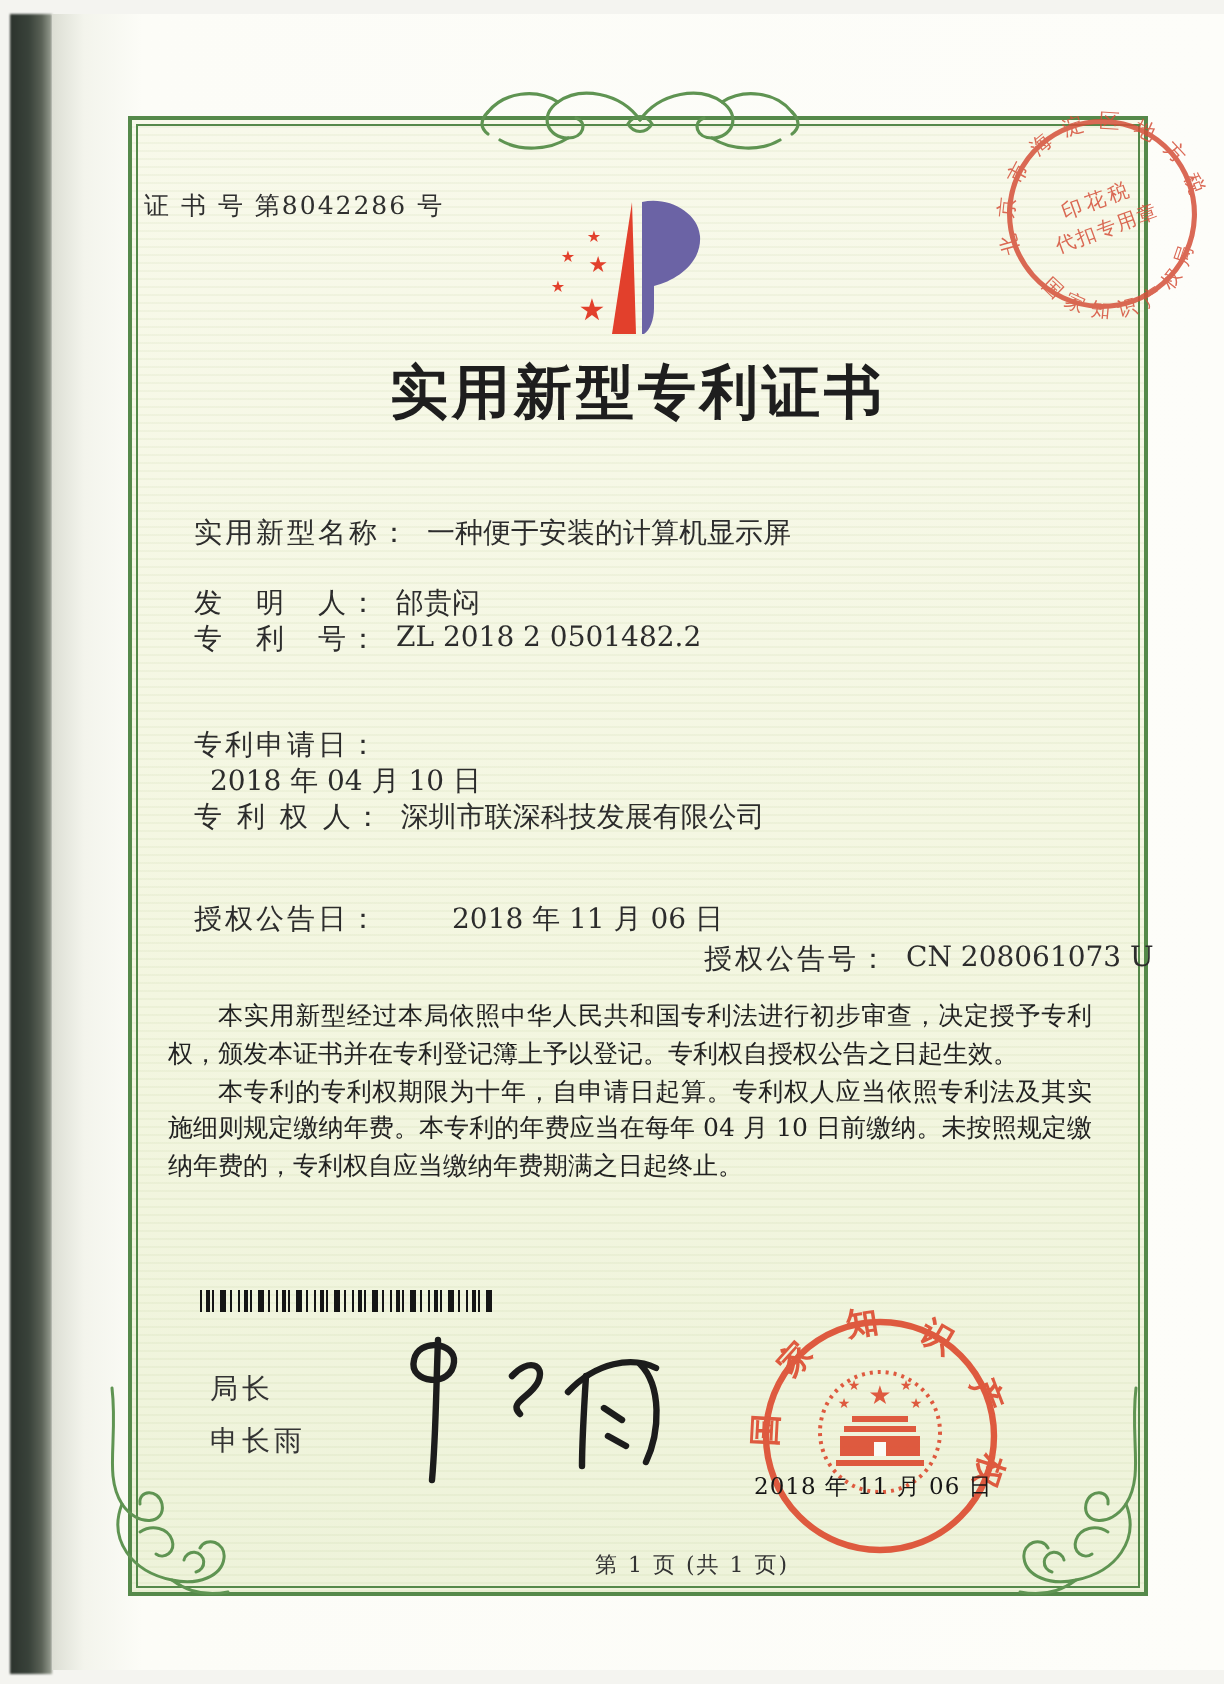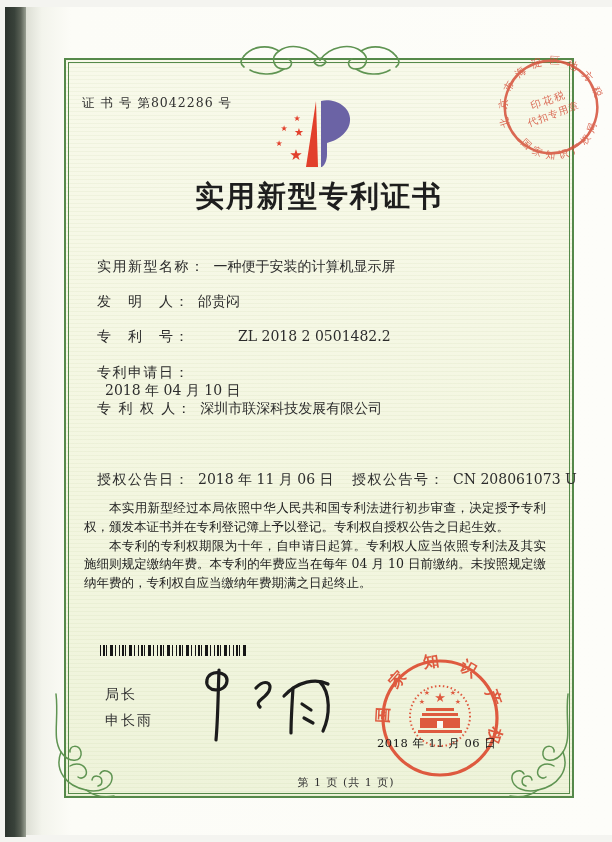--- a/index.html
+++ b/index.html
@@ -13,21 +13,21 @@
          background:linear-gradient(90deg,#dcded4 0px,#f3f4ec 16px,#fcfcf7 45px,#fdfdf9 100%);}
   
   .frame{position:absolute;left:64px;top:58px;width:506px;height:736px;z-index:2;
          border:2px solid #55894a;
          background:
            repeating-linear-gradient(0deg,rgba(150,175,105,.08) 0 1px,rgba(255,255,255,0) 1px 4px),
            linear-gradient(180deg,#f8f9ea 0%,#f3f6e0 60%,#eef3da 100%);}
   .frame::before{content:"";position:absolute;inset:2px;border:1px solid #55894a;pointer-events:none;}
   .orn{position:absolute;z-index:3;}
   
-  .cert-no{position:absolute;left:82px;top:95px;z-index:4;font-size:12.5px;color:#2f2f2f;letter-spacing:1px;}
+  .cert-no{position:absolute;left:72px;top:95px;z-index:4;font-size:12.5px;color:#2f2f2f;letter-spacing:1px;}
   .title{position:absolute;left:64px;top:177px;width:510px;z-index:4;text-align:center;
          font-size:29px;font-weight:700;letter-spacing:2px;color:#1e1e1e;}
   .row{position:absolute;left:97px;z-index:4;font-size:14px;color:#2c2c2c;display:flex;align-items:flex-start;}
   .row .lab{white-space:nowrap;letter-spacing:1.5px;}
   .row .val{margin-left:8px;white-space:nowrap;}
   .row .val.wrap{white-space:normal;width:366px;line-height:17px;}
   .paras{position:absolute;left:84px;top:499px;width:462px;z-index:4;font-size:12.5px;
          line-height:18.8px;color:#222;text-align:justify;}
   .paras p{margin:0;text-indent:2em;}
   .barcode{position:absolute;left:100px;top:645px;width:146px;height:11px;z-index:4;
@@ -103,33 +103,33 @@
   <div class="title">实用新型专利证书</div>
 
   <div class="row" style="top:258px;">
     <span class="lab">实用新型名称：</span>
     <span class="val">一种便于安装的计算机显示屏</span>
   </div>
   <div class="row" style="top:293px;">
     <span class="lab">发　明　人：</span>
     <span class="val">邰贵闷</span>
   </div>
-  <div class="row" style="top:328px;gap:40px;">
+  <div class="row" style="top:311px;">
     <span class="lab">专　利　号：</span>
     <span class="val">ZL 2018 2 0501482.2</span>
   </div>
   <div class="row" style="top:364px;flex-direction:column;">
     <span class="lab">专利申请日：</span>
     <span class="val">2018 年 04 月 10 日</span>
   </div>
   <div class="row" style="top:400px;">
     <span class="lab">专 利 权 人：</span>
     <span class="val">深圳市联深科技发展有限公司</span>
   </div>
-  <div class="row" style="top:471px;">
+  <div class="row" style="top:451px;gap:28px;">
     <span class="lab">授权公告日：</span>
     <span class="val">2018 年 11 月 06 日</span>
   </div>
   <div class="row" style="top:471px;left:352px;">
     <span class="lab">授权公告号：</span>
     <span class="val">CN 208061073 U</span>
   </div>
 
   <div class="paras">
     <p>本实用新型经过本局依照中华人民共和国专利法进行初步审查，决定授予专利权，颁发本证书并在专利登记簿上予以登记。专利权自授权公告之日起生效。</p>

